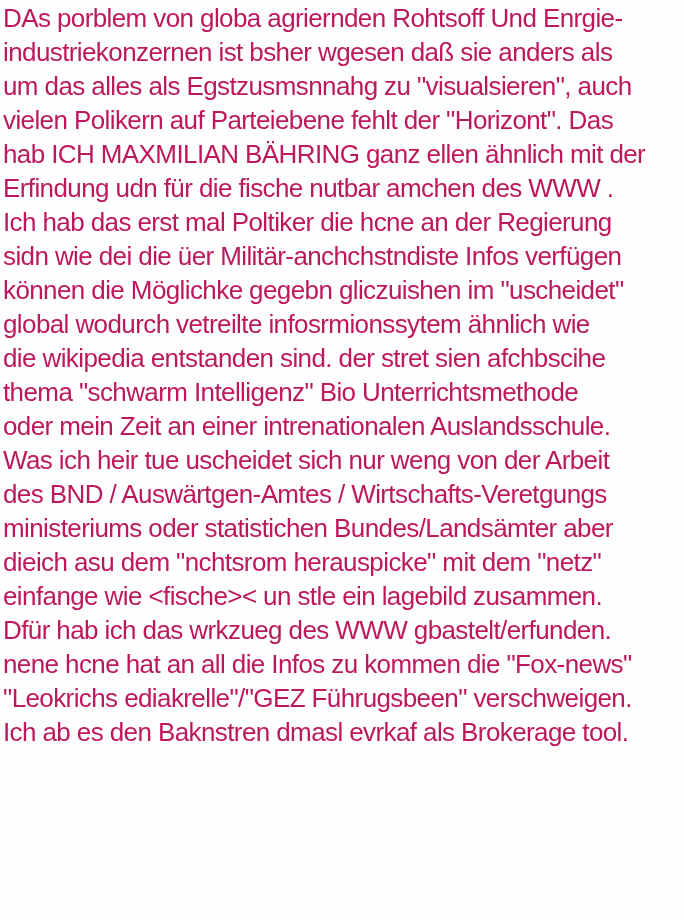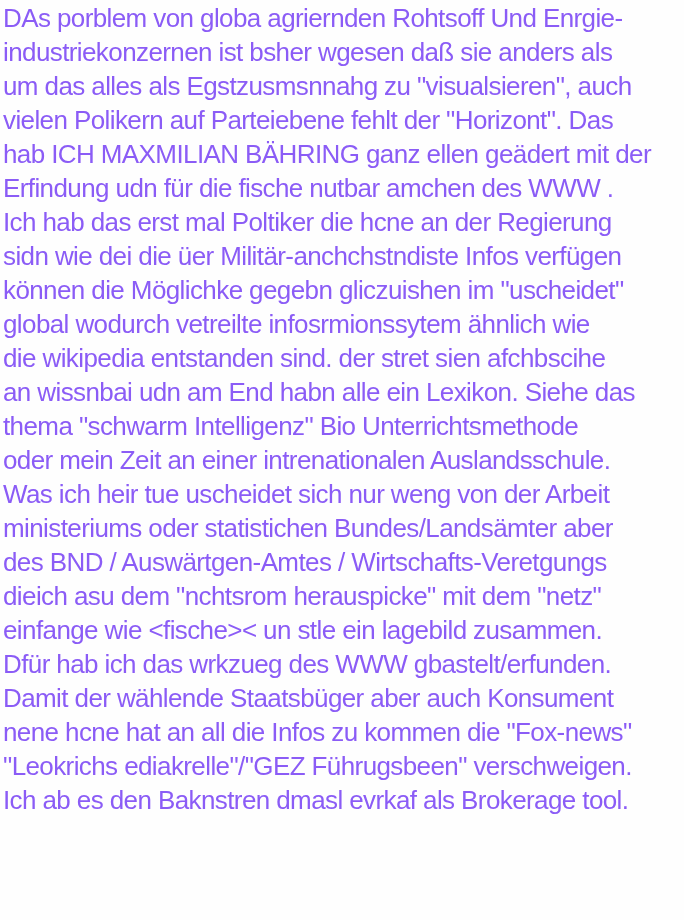--- a/index.html
+++ b/index.html
@@ -18,51 +18,49 @@
     height: 920px;
     background: #fefefe;
     padding: 1px 0 0 3px;
     overflow: hidden;
   }
   .text-block {
     font-family: "Liberation Sans", "DejaVu Sans", sans-serif;
     font-size: 26px;
     line-height: 34px;
     letter-spacing: -0.6px;
-    color: #8b5cf6;
+    color: #be185d;
     font-weight: 400;
   }
   .text-line {
     white-space: nowrap;
     height: 34px;
   }
 </style>
 </head>
 <body>
 
 <div class="page">
   <div class="text-block">
       <div class="text-line">DAs porblem von globa agriernden Rohtsoff Und Enrgie-</div>
       <div class="text-line">industriekonzernen ist bsher wgesen daß sie anders als</div>
       <div class="text-line">um das alles als Egstzusmsnnahg zu "visualsieren", auch</div>
       <div class="text-line">vielen Polikern auf Parteiebene fehlt der "Horizont". Das</div>
-      <div class="text-line">hab ICH MAXMILIAN BÄHRING ganz ellen geädert mit der</div>
+      <div class="text-line">hab ICH MAXMILIAN BÄHRING ganz ellen ähnlich mit der</div>
       <div class="text-line">Erfindung udn für die fische nutbar amchen des WWW .</div>
       <div class="text-line">Ich hab das erst mal Poltiker die hcne an der Regierung</div>
       <div class="text-line">sidn wie dei die üer Militär-anchchstndiste Infos verfügen</div>
       <div class="text-line">können die Möglichke gegebn gliczuishen im "uscheidet"</div>
       <div class="text-line">global wodurch vetreilte infosrmionssytem ähnlich wie</div>
       <div class="text-line">die wikipedia entstanden sind. der stret sien afchbscihe</div>
-      <div class="text-line">an wissnbai udn am End habn alle ein Lexikon. Siehe das</div>
       <div class="text-line">thema "schwarm Intelligenz" Bio Unterrichtsmethode</div>
       <div class="text-line">oder mein Zeit an einer intrenationalen Auslandsschule.</div>
       <div class="text-line">Was ich heir tue uscheidet sich nur weng von der Arbeit</div>
+      <div class="text-line">des BND / Auswärtgen-Amtes / Wirtschafts-Veretgungs</div>
       <div class="text-line">ministeriums oder statistichen Bundes/Landsämter aber</div>
-      <div class="text-line">des BND / Auswärtgen-Amtes / Wirtschafts-Veretgungs</div>
       <div class="text-line">dieich asu dem "nchtsrom herauspicke" mit dem "netz"</div>
       <div class="text-line">einfange wie &lt;fische&gt;&lt; un stle ein lagebild zusammen.</div>
       <div class="text-line">Dfür hab ich das wrkzueg des WWW gbastelt/erfunden.</div>
-      <div class="text-line">Damit der wählende Staatsbüger aber auch Konsument</div>
       <div class="text-line">nene hcne hat an all die Infos zu kommen die "Fox-news"</div>
       <div class="text-line">"Leokrichs ediakrelle"/"GEZ Führugsbeen" verschweigen.</div>
       <div class="text-line">Ich ab es den Baknstren dmasl evrkaf als Brokerage tool.</div>
     </div>
 </div>
 
 </body></html>

